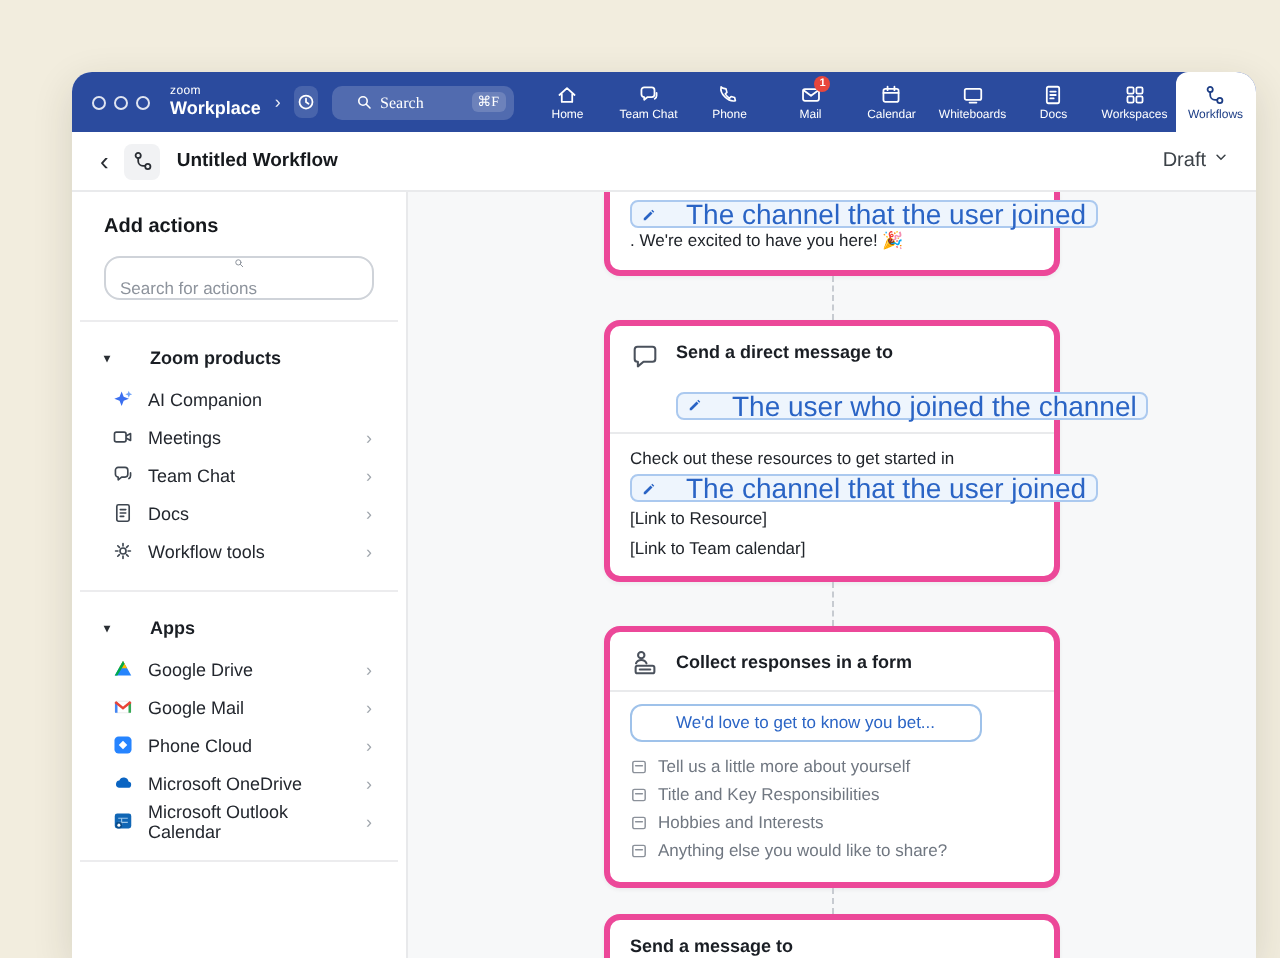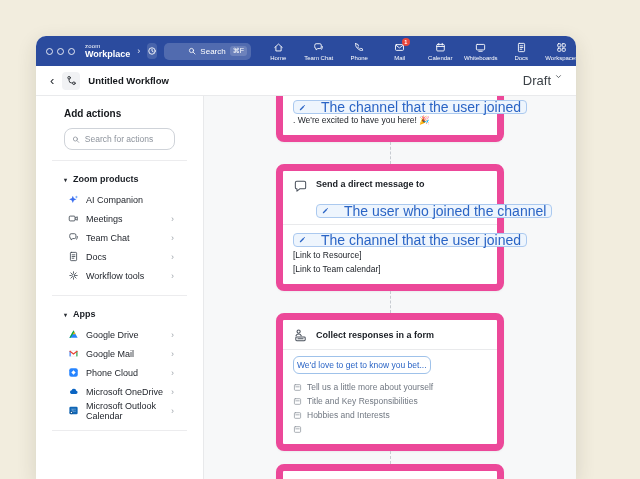--- a/index.html
+++ b/index.html
@@ -2,96 +2,96 @@
 <html style="--topbar-blue: #2b4b9e; --pill-blue: #2a64c5; --badge-red: #e8463c; --beige: #f2edde; --canvas-bg: #f7f8f9; --active-tab-blue: #1c3d85;"><head>
 <meta charset="utf-8">
 <style>
   :root{
     --topbar-blue:#2b4b9e; --pill-blue:#2a64c5; --badge-red:#e8463c;
     --beige:#f2edde; --canvas-bg:#f7f8f9; --active-tab-blue:#1c3d85;
   }
   *{margin:0;padding:0;box-sizing:border-box;}
   html,body{width:640px;height:479px;overflow:hidden;}
   body{background:var(--beige);font-family:"Liberation Sans",sans-serif;position:relative;}
-  .window{position:absolute;left:36px;top:36px;width:540px;height:443px;border-radius:10px 10px 0 0;
+  .window{position:absolute;left:36px;top:36px;width:592px;height:443px;border-radius:10px 10px 0 0;
     overflow:hidden;display:flex;flex-direction:column;background:#fff;box-shadow:0 6px 20px rgba(40,40,30,.14);}
 
   
   .topbar{height:30px;flex:0 0 30px;background:var(--topbar-blue);display:flex;align-items:center;
     padding-left:10px;gap:7px;color:#fff;}
   .traffic{display:flex;gap:4px;}
   .dot{width:7px;height:7px;border:1px solid rgba(255,255,255,.85);border-radius:50%;}
   .logo{line-height:1;margin-left:3px;}
   .logo-small{font-size:6px;display:block;letter-spacing:.2px;}
   .logo-big{font-size:9px;font-weight:bold;display:block;margin-top:1px;}
   .logo-chev{font-size:9px;opacity:.9;line-height:1;}
   .history-btn{width:16px;height:16px;border-radius:4px;background:rgba(255,255,255,.14);border:none;
     display:flex;align-items:center;justify-content:center;cursor:pointer;color:#fff;}
   .search-pill{width:118px;height:17px;background:rgba(255,255,255,.18);border-radius:5px;display:flex;
-    align-items:center;gap:4px;padding:0 4px 0 24px;font-size:8px;cursor:text;}
+    align-items:center;gap:4px;padding:0 4px 0 12px;font-size:8px;cursor:text;font-family:Liberation Serif, serif;}
   .kbd{margin-left:auto;background:rgba(255,255,255,.16);border-radius:3px;padding:1px 3px;font-size:7px;}
   .nav{display:flex;margin-left:auto;height:30px;align-items:stretch;}
   .nav-item{width:40.5px;display:flex;flex-direction:column;align-items:center;justify-content:center;
     gap:2px;font-size:6px;position:relative;cursor:pointer;color:#fff;}
   .nav-item svg{width:11px;height:11px;display:block;}
   .nav-label{white-space:nowrap;}
   .nav-item.active{background:#fff;border-radius:6px 6px 0 0;color:var(--active-tab-blue);}
   .badge{position:absolute;top:2px;left:calc(50% + 2px);background:var(--badge-red);color:#fff;
     font-size:5.5px;min-width:8px;height:8px;border-radius:4px;display:flex;align-items:center;
     justify-content:center;padding:0 1px;font-weight:bold;}
 
   
   .header{height:30px;flex:0 0 30px;background:#fff;border-bottom:1px solid #e9eaec;display:flex;
     align-items:center;gap:8px;padding:0 14px;}
   .back{font-size:13px;color:#2a2e34;line-height:1;cursor:pointer;background:none;border:none;font-family:inherit;}
   .wf-chip{width:18px;height:18px;border-radius:4px;background:#f1f2f4;display:flex;align-items:center;justify-content:center;color:#2a2e34;}
   .title{font-size:9.5px;font-weight:bold;color:#16191d;}
-  .draft{margin-left:auto;display:flex;align-items:flex-start;gap:4px;font-size:13px;color:#3c4248;cursor:pointer;}
+  .draft{margin-left:auto;display:flex;align-items:flex-start;gap:4px;font-size:10px;color:#3c4248;cursor:pointer;}
 
   
   .main{flex:1;display:flex;min-height:0;}
   .sidebar{width:168px;flex:0 0 168px;background:#fff;border-right:1px solid #e8e9eb;
-    padding:10px 28px;overflow:hidden;}
+    padding:10px 16px;overflow:hidden;}
   .sb-title{font-size:10px;font-weight:bold;color:#15181c;margin:2px 0 9px;}
   .sb-search{height:22px;border:1px solid #cfd3d9;border-radius:8px;display:flex;align-items:center;
-    gap:5px;padding:0 7px;color:#8d939c;}
+    gap:5px;padding:0 7px;color:#8d939c;flex-direction:column;}
   .sb-search input{border:none;outline:none;font-size:8.5px;width:100%;color:#333;background:transparent;font-family:inherit;}
   .sb-search input::placeholder{color:#8d939c;}
   .sb-div{height:1px;background:#ececee;margin:10px -12px;}
-  .sb-sec{display:flex;align-items:center;gap:6px;font-size:9px;font-weight:bold;color:#1a1e24;
+  .sb-sec{display:flex;align-items:center;gap:20px;font-size:9px;font-weight:bold;color:#1a1e24;
     padding:3px 0 6px;cursor:pointer;}
   .sb-caret{font-size:6px;color:#2a2e34;}
   .sb-item{display:flex;align-items:center;gap:7px;height:19px;font-size:9px;color:#23272e;
     padding-left:3px;cursor:pointer;}
   .sb-item .ic{width:12px;height:12px;display:flex;align-items:center;justify-content:center;flex:none;}
   .sb-item .ic svg{width:11px;height:11px;display:block;}
   .sb-item .chev{margin-left:auto;color:#a0a6ad;font-size:9px;padding-right:1px;}
 
   .canvas{flex:1;background:var(--canvas-bg);position:relative;overflow:hidden;}
   .flow{position:absolute;left:50%;transform:translateX(-50%);top:0;width:228px;display:flex;
     flex-direction:column;align-items:center;}
-  .card{width:228px;background:#fff;border:7px solid #ec4899;border-radius:8px;
+  .card{width:228px;background:#fff;border:3px solid #ec4899;border-radius:8px;
     box-shadow:0 1px 2px rgba(16,24,40,.05);font-size:8.5px;color:#20242a;}
   .card.cut-top{border-top:none;border-radius:0 0 8px 8px;}
   .card-head{display:flex;gap:8px;padding:7px 10px 6px;align-items:flex-start;}
   .card-head .cic{width:15px;height:15px;flex:none;margin-top:1px;color:#4a515c;}
   .card-head .cic svg{width:15px;height:15px;display:block;}
   .card-title{font-size:9px;font-weight:bold;line-height:12px;color:#1a1e24;}
   .head-pill{margin-top:14px;}
   .card-body{border-top:1px solid #e9eaec;padding:6px 10px 8px;line-height:12.5px;}
   .card.cut-top .card-body{border-top:none;padding-top:4px;}
   .pill{display:inline-flex;align-items:center;gap:15px;background:#eef5fd;border:1px solid #abc9ef;
     border-radius:4px;padding:0 5px;color:var(--pill-blue);font-size:14px;line-height:12px;
     white-space:nowrap;vertical-align:middle;cursor:pointer;}
   .pill svg{width:7px;height:7px;flex:none;}
   .connector{width:0;border-left:1px dashed #c7cbd1;height:22px;}
   .connector.short{height:13px;}
   .para2{margin-top:10px;}
   .body-row{margin-top:2px;}
-  .form-link{display:inline-block;border:1px solid #9fc2ea;border-radius:6px;padding:2px 3px;
+  .form-link{display:inline-block;border:1px solid #9fc2ea;border-radius:6px;padding:2px 22px;
     color:var(--pill-blue);margin-bottom:6px;cursor:pointer;background:#fff;}
   .form-item{display:flex;align-items:center;gap:5px;color:#707781;height:14px;}
   .form-item svg{width:9px;height:9px;flex:none;}
 </style>
 </head>
 <body>
 
 <div class="window">
 
   <div class="topbar">
@@ -369,20 +369,21 @@
                 <span class="pill">
                   <svg viewBox="0 0 16 16">
                       <path d="M2 11.8V14h2.2L12 6.2 9.8 4zM10.6 3.2L12.8 5.4l1.2-1.2L11.8 2z" fill="#2a64c5"></path>
                     </svg>
                   <span>The user who joined the channel</span>
                 </span>
               </div>
             </div>
           </div>
           <div class="card-body">
+            <div>Check out these resources to get started in</div>
             <div class="body-row">
               <span class="pill">
                 <svg viewBox="0 0 16 16">
                     <path d="M2 11.8V14h2.2L12 6.2 9.8 4zM10.6 3.2L12.8 5.4l1.2-1.2L11.8 2z" fill="#2a64c5"></path>
                   </svg>
                 <span>The channel that the user joined</span>
               </span>
             </div>
             <div class="body-row">[Link to Resource]</div>
             <div class="body-row">[Link to Team calendar]</div>
@@ -424,20 +425,21 @@
                   <rect x="2.5" y="3" width="11" height="10" rx="1.5"></rect>
                   <path d="M5 6.8h6"></path>
                 </svg>
               <span>Hobbies and Interests</span>
             </div>
             <div class="form-item">
               <svg viewBox="0 0 16 16" fill="none" stroke="#8b919a" stroke-width="1.3" stroke-linecap="round">
                   <rect x="2.5" y="3" width="11" height="10" rx="1.5"></rect>
                   <path d="M5 6.8h6"></path>
                 </svg>
+              <span>Anything else you would like to share?</span>
             </div>
           </div>
         </div>
 
         <div class="connector short"></div>
 
         <div class="card">
           <div class="card-head">
 
             <div>

